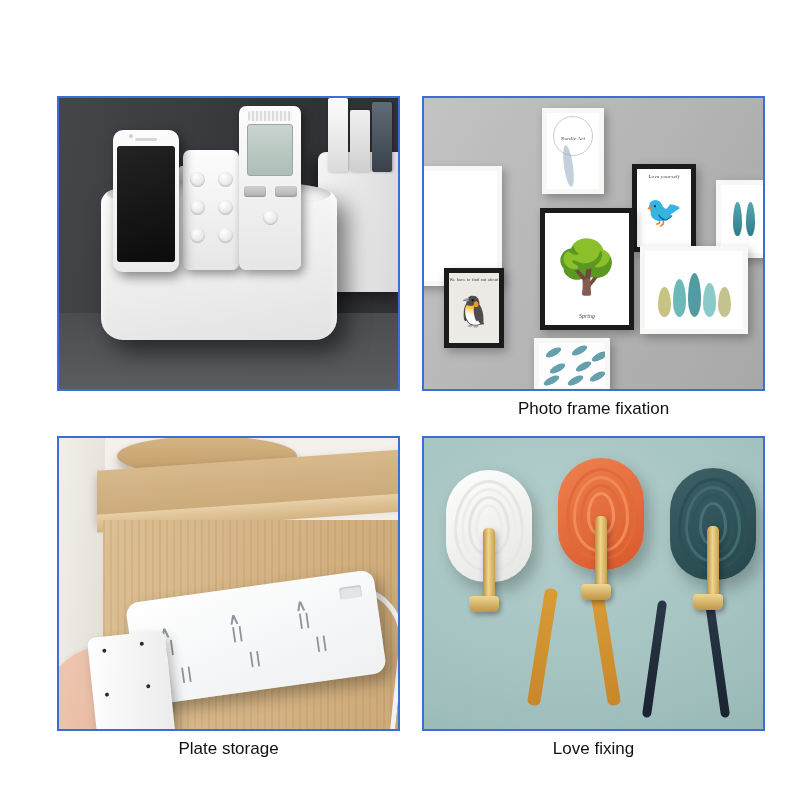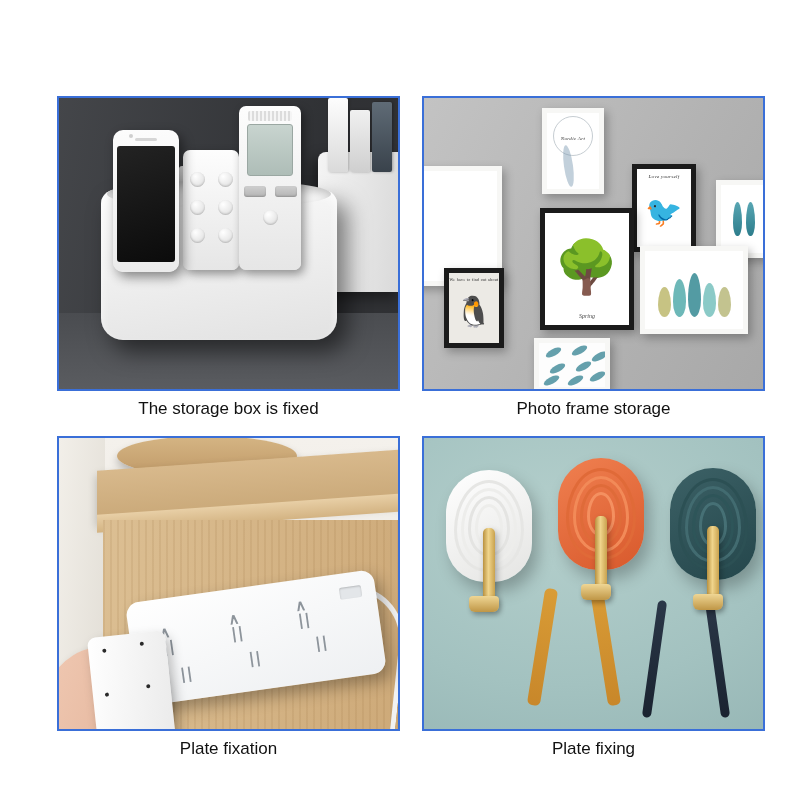--- a/index.html
+++ b/index.html
@@ -338,21 +338,20 @@
               <i class="rbtn wide"></i>
               <i class="rbtn wide"></i>
             </span>
           <span class="btnrow" style="top:104px">
               <i class="rbtn"></i>
             </span>
         </div>
 
         <div class="sbox"></div>
       </div>
-      <div class="caption">The storage box is fixed</div>
     </div>
 
     <div class="cell right">
       <div class="photo">
         <div class="wall-gray"></div>
 
         <div class="frm white" style="left:-12px;top:68px;width:90px;height:120px;">
           <div class="art snowflake">
             <span class="cap">old beauty</span>
             <span class="sf">❄</span>
@@ -419,21 +418,21 @@
                 <i style="left:52px;top:10px"></i>
               <i style="left:10px;top:22px"></i>
                 <i style="left:36px;top:20px"></i>
               <i style="left:4px;top:34px"></i>
                 <i style="left:28px;top:34px"></i>
                 <i style="left:50px;top:30px"></i>
             </div>
           </div>
         </div>
       </div>
-      <div class="caption">Photo frame storage</div>
+      <div class="caption">Photo frame fixation</div>
     </div>
 
     <div class="cell left">
       <div class="photo">
         <div class="room-light"></div>
         <div class="wall-left"></div>
 
         <div class="bowl"></div>
         <div class="wood-top"></div>
         <div class="wood-edge"></div>
@@ -455,21 +454,21 @@
 
         <div class="hand"></div>
 
         <div class="backplate">
           <i style="left:14px;top:12px"></i>
             <i style="left:52px;top:9px"></i>
           <i style="left:12px;top:56px"></i>
             <i style="left:54px;top:52px"></i>
         </div>
       </div>
-      <div class="caption">Plate fixation</div>
+      <div class="caption">Plate storage</div>
     </div>
 
     <div class="cell right">
       <div class="photo">
         <div class="wall-teal"></div>
 
         <div class="hook" style="left:22px;top:32px">
           <div class="pad" style="background:linear-gradient(150deg,#ffffff,#e4e4e2)">
             <span class="ring" style="width:70px;height:92px;border:3px solid #e6e6e4"></span>
             <span class="ring" style="width:56px;height:76px;border:3px solid #ededeb"></span>
@@ -503,17 +502,17 @@
             <span class="ring" style="width:28px;height:44px;border:3px solid #467075"></span>
           </div>
           <span class="arm"></span>
           <span class="tip"></span>
           <span class="strap" style="left:-20px;top:132px;width:72px;height:118px">
             <i style="left:0;width:9px;background:linear-gradient(#2b3748,#1a2330);transform:rotate(8deg)"></i>
             <i style="right:0;width:9px;background:linear-gradient(#2b3748,#1a2330);transform:rotate(-8deg)"></i>
           </span>
         </div>
       </div>
-      <div class="caption">Plate fixing</div>
+      <div class="caption">Love fixing</div>
     </div>
 
   </div>
 </div>
 
 </body></html>

